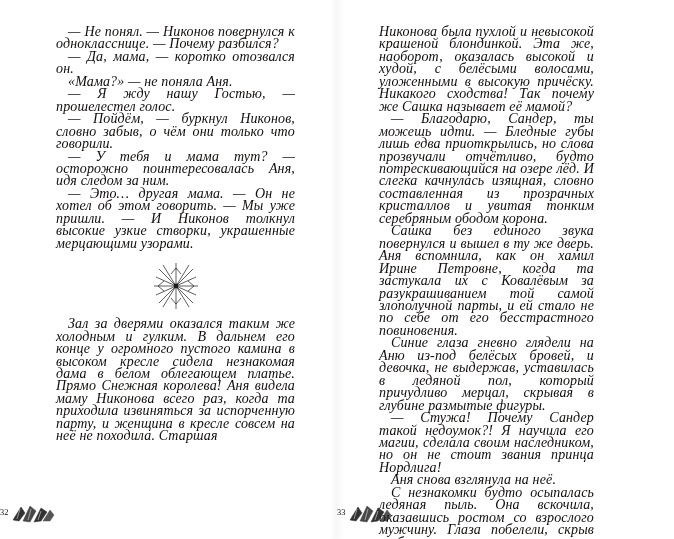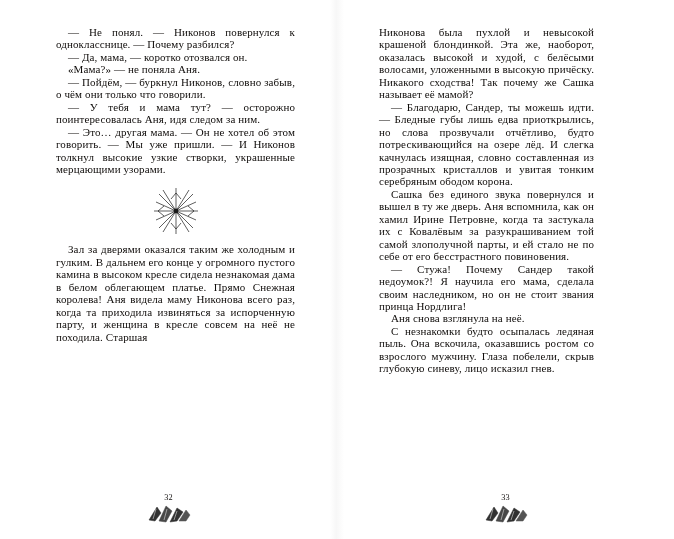--- a/index.html
+++ b/index.html
@@ -29,25 +29,26 @@
     height: 539px;
     box-sizing: border-box;
   }
   .leaf-left {
     padding: 26px 42px 0 56px;
   }
   .leaf-right {
     padding: 26px 80px 0 42px;
   }
   .textblock {
-    font-size: 11px;
+    font-size: 14px;
     line-height: 12.45px;
     text-align: justify;
     color: #100d0b;
     letter-spacing: 0.01em;
+    font-style: italic;
   }
   .textblock p {
     margin: 0;
     text-indent: 12px;
   }
   .textblock p.noindent {
     text-indent: 0;
   }
   .ornament {
     width: 100%;
@@ -60,21 +61,21 @@
   }
   .ornament svg {
     display: block;
   }
   .folio {
     position: absolute;
     bottom: 16px;
     left: 0;
     width: 100%;
     display: flex;
-    flex-direction: column;
+    flex-direction: row;
     align-items: center;
   }
   .folio-num {
     font-size: 8.3px;
     color: #141110;
     margin-bottom: 1px;
     letter-spacing: 0.02em;
   }
   .folio-mark svg {
     display: block;
@@ -93,20 +94,21 @@
 <body>
 
 <div class="page">
   <div class="spread">
 
     <div class="leaf leaf-left">
       <div class="textblock">
         <p>— Не понял. — Никонов повернулся к однокласснице. — Почему разбился?</p>
         <p>— Да, мама, — коротко отозвался он.</p>
         <p>«Мама?» — не поняла Аня.</p>
+        <p>— Я жду нашу Гостью, — прошелестел голос.</p>
         <p>— Пойдём, — буркнул Никонов, словно забыв, о чём они только что говорили.</p>
         <p>— У тебя и мама тут? — осторожно поинтересовалась Аня, идя следом за ним.</p>
         <p>— Это… другая мама. — Он не хотел об этом говорить. — Мы уже пришли. — И Никонов толкнул высокие узкие створки, украшенные мерцающими узорами.</p>
       </div>
 
       <div class="ornament">
         <svg width="58" height="52" viewBox="0 0 58 52">
           <g stroke="#1a1a1a" stroke-width="0.7" fill="none">
             <line x1="29" y1="3" x2="29" y2="49"></line>
             <line x1="7" y1="26" x2="51" y2="26"></line>
@@ -151,21 +153,22 @@
           </svg>
         </div>
       </div>
     </div>
 
     <div class="leaf leaf-right">
       <div class="textblock">
         <p class="noindent">Никонова была пухлой и невысокой крашеной блондинкой. Эта же, наоборот, оказалась высокой и худой, с белёсыми волосами, уложенными в высокую причёску. Никакого сходства! Так почему же Сашка называет её мамой?</p>
         <p>— Благодарю, Сандер, ты можешь идти. — Бледные губы лишь едва приоткрылись, но слова прозвучали отчётливо, будто потрескивающийся на озере лёд. И слегка качнулась изящная, словно составленная из прозрачных кристаллов и увитая тонким серебряным ободом корона.</p>
         <p>Сашка без единого звука повернулся и вышел в ту же дверь. Аня вспомнила, как он хамил Ирине Петровне, когда та застукала их с Ковалёвым за разукрашиванием той самой злополучной парты, и ей стало не по себе от его бесстрастного повиновения.</p>
-        <p>— Стужа! Почему Сандер такой недоумок?! Я научила его мама, сделала своим наследником, но он не стоит звания принца Нордлига!</p>
+        <p>Синие глаза гневно глядели на Аню из-под белёсых бровей, и девочка, не выдержав, уставилась в ледяной пол, который причудливо мерцал, скрывая в глубине размытые фигуры.</p>
+        <p>— Стужа! Почему Сандер такой недоумок?! Я научила его магии, сделала своим наследником, но он не стоит звания принца Нордлига!</p>
         <p>Аня снова взглянула на неё.</p>
         <p>С незнакомки будто осыпалась ледяная пыль. Она вскочила, оказавшись ростом со взрослого мужчину. Глаза побелели, скрыв глубокую синеву, лицо исказил гнев.</p>
       </div>
 
       <div class="folio">
         <div class="folio-num">33</div>
         <div class="folio-mark">
           <svg width="48" height="20" viewBox="0 0 48 20">
             <g fill="#1b1b1b" stroke="#1b1b1b" stroke-width="0.5">
               <polygon points="4,17 12,4 16,10 10,18" opacity="0.9"></polygon>

